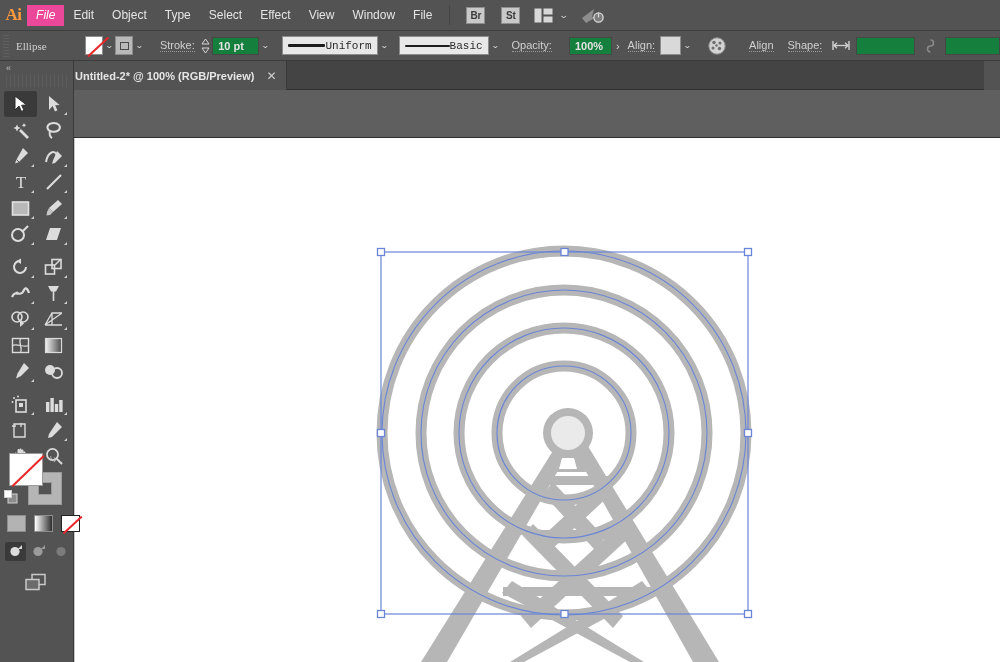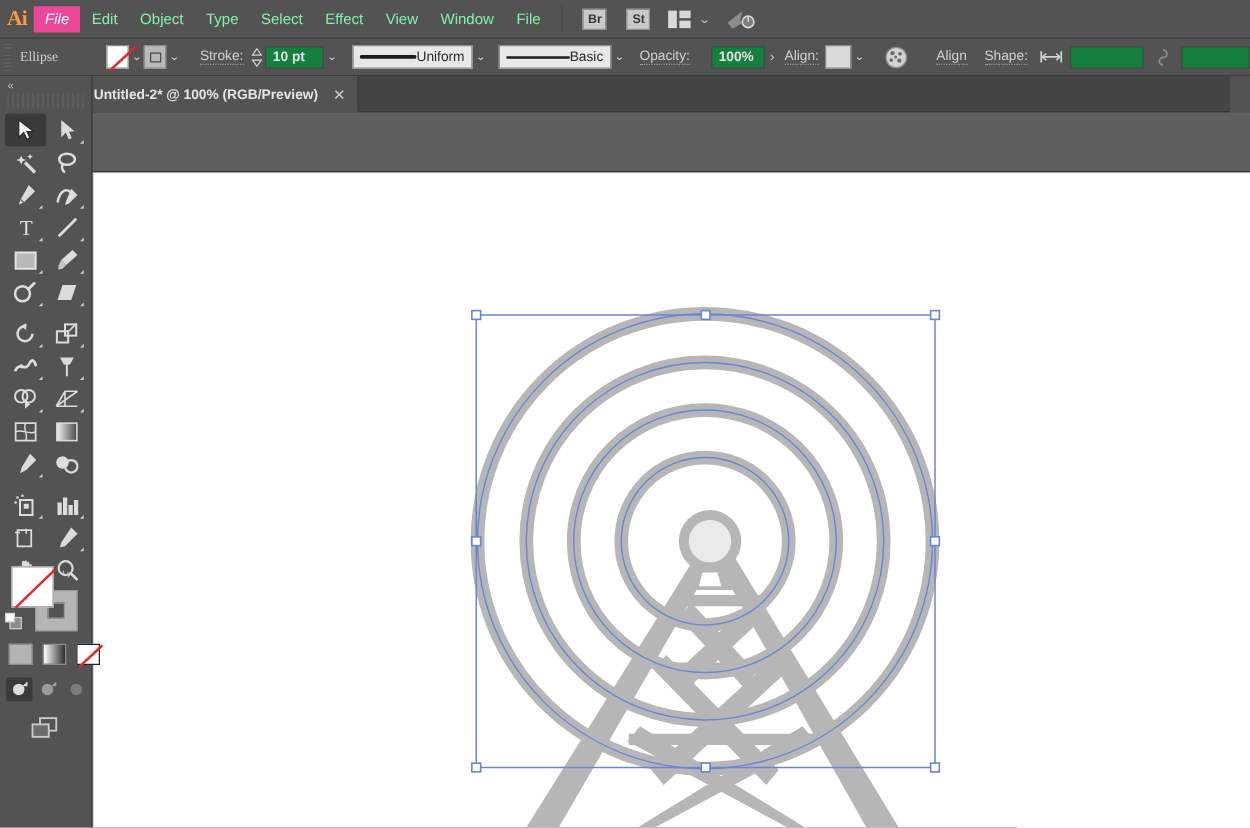--- a/index.html
+++ b/index.html
@@ -16,21 +16,21 @@
     position:absolute; left:0; top:0; width:1000px; height:31px;
     background:#535353; display:flex; align-items:center;
     border-bottom:1px solid #3d3d3d;
   }
   .ai-logo{
     width:34px; height:31px; display:flex; align-items:center; justify-content:center;
     font-weight:bold; font-size:17px; color:#ff9a3c; font-family:"Liberation Serif", serif;
     letter-spacing:-0.5px;
   }
   .menu-item{
-    padding:0 9px; height:21px; line-height:21px; font-size:12px; color:#86efac;
+    padding:0 9px; height:21px; line-height:21px; font-size:12px; color:#e5e5e5;
     cursor:default; white-space:nowrap;
   }
   .menu-item.active{ background:#ec4899; color:#fff;font-style:italic; }
   .menubar-right{ margin-left:auto; display:flex; align-items:center; padding-right:395px; gap:0; }
   .sep-v{ width:1px; height:20px; background:#464646; margin:0 8px; }
   .sq-btn{
     width:19px; height:17px; background:#c9c9c9; color:#3a3a3a;
     font-size:10px; display:flex; align-items:center; justify-content:center;
     margin:0 8px; border:1px solid #8e8e8e; font-weight:bold;
   }
@@ -69,21 +69,21 @@
   .stepper{
     width:11px; height:18px; display:flex; flex-direction:column; align-items:center;
     justify-content:center; color:#d5d5d5; font-size:7px; line-height:6px; margin-right:2px;
   }
   .field{
     height:18px; background:#15803d; border:1px solid #474747; color:#e2e2e2;
     font-size:11px; display:flex; align-items:center; padding:0 5px;font-weight:bold;
   }
   .profile-box{
     height:19px; background:#e8e8e8; border:1px solid #8c8c8c; color:#2a2a2a;
-    display:flex; align-items:center; justify-content:space-between; padding:0 5px; font-size:11px;
+    display:flex; align-items:center; justify-content:space-between; padding:0 5px; font-size:11px;font-family:Liberation Mono, monospace;
   }
   .pline{ width:58px; height:3px; background:#1d1d1d; border-radius:1px; }
   .pline.thin{ width:56px; height:2px; }
   .arrow-r{ color:#d2d2d2; font-size:11px; padding:0 4px; }
 
   
   .tabbar{
     position:absolute; left:58px; top:61px; width:926px; height:29px;
     background:#444444; border-bottom:1px solid #2f2f2f;
   }

